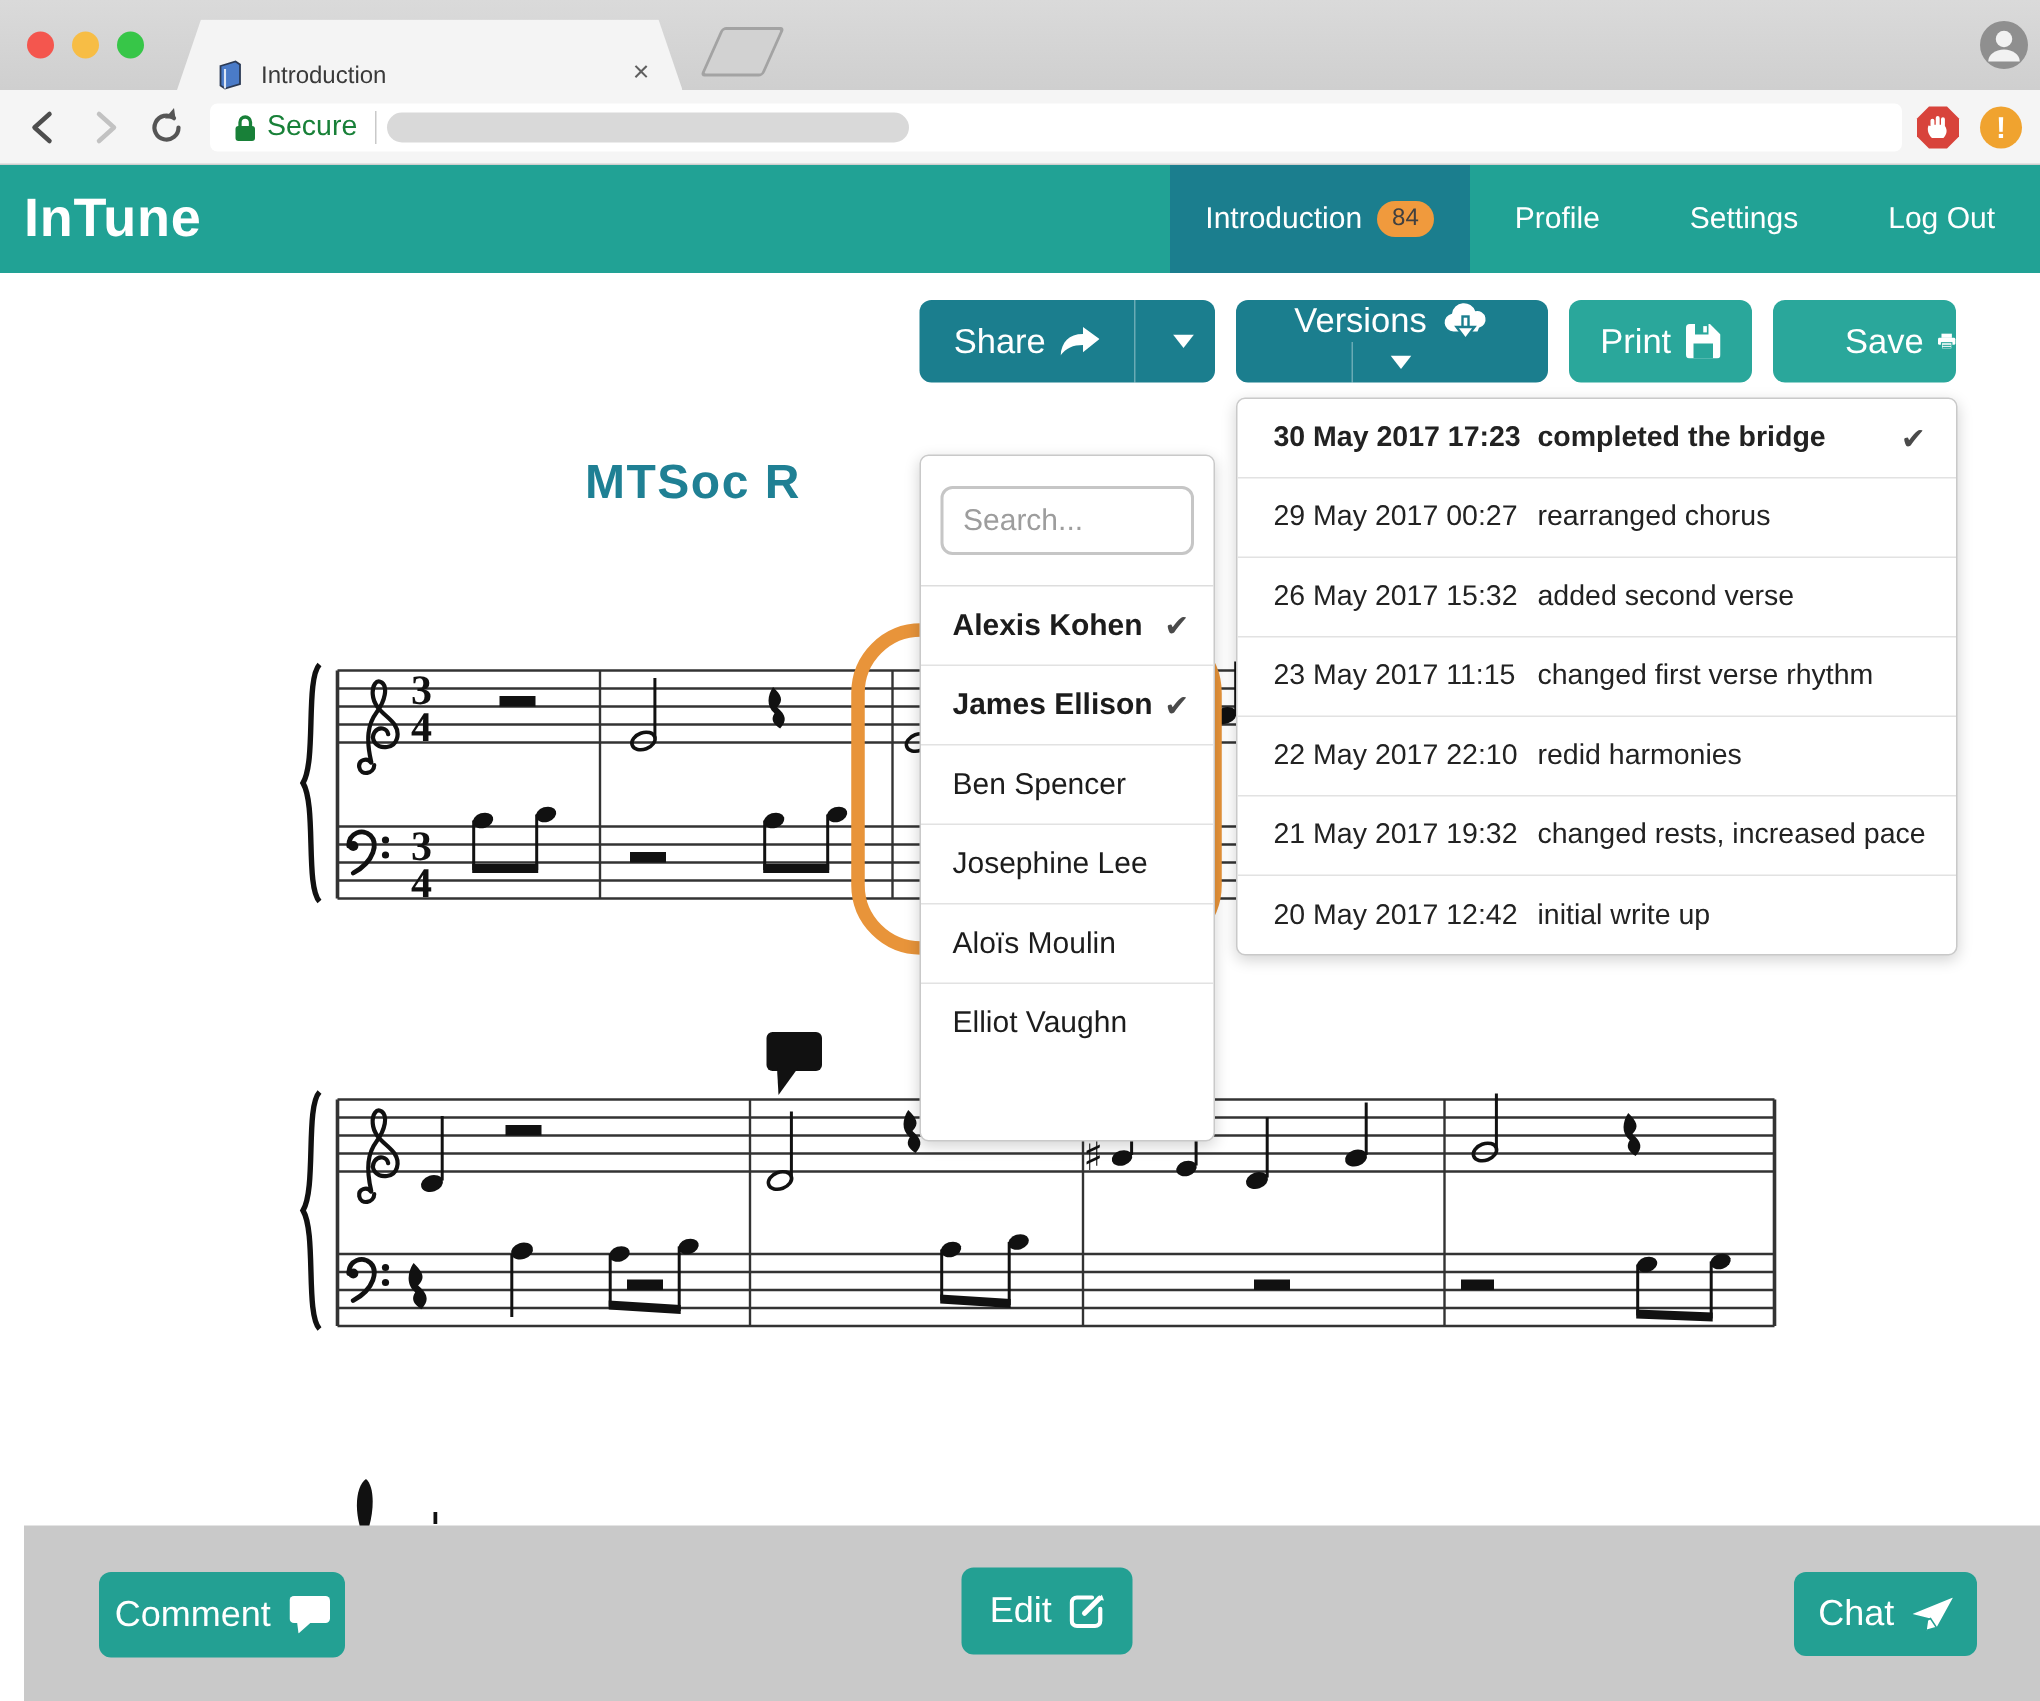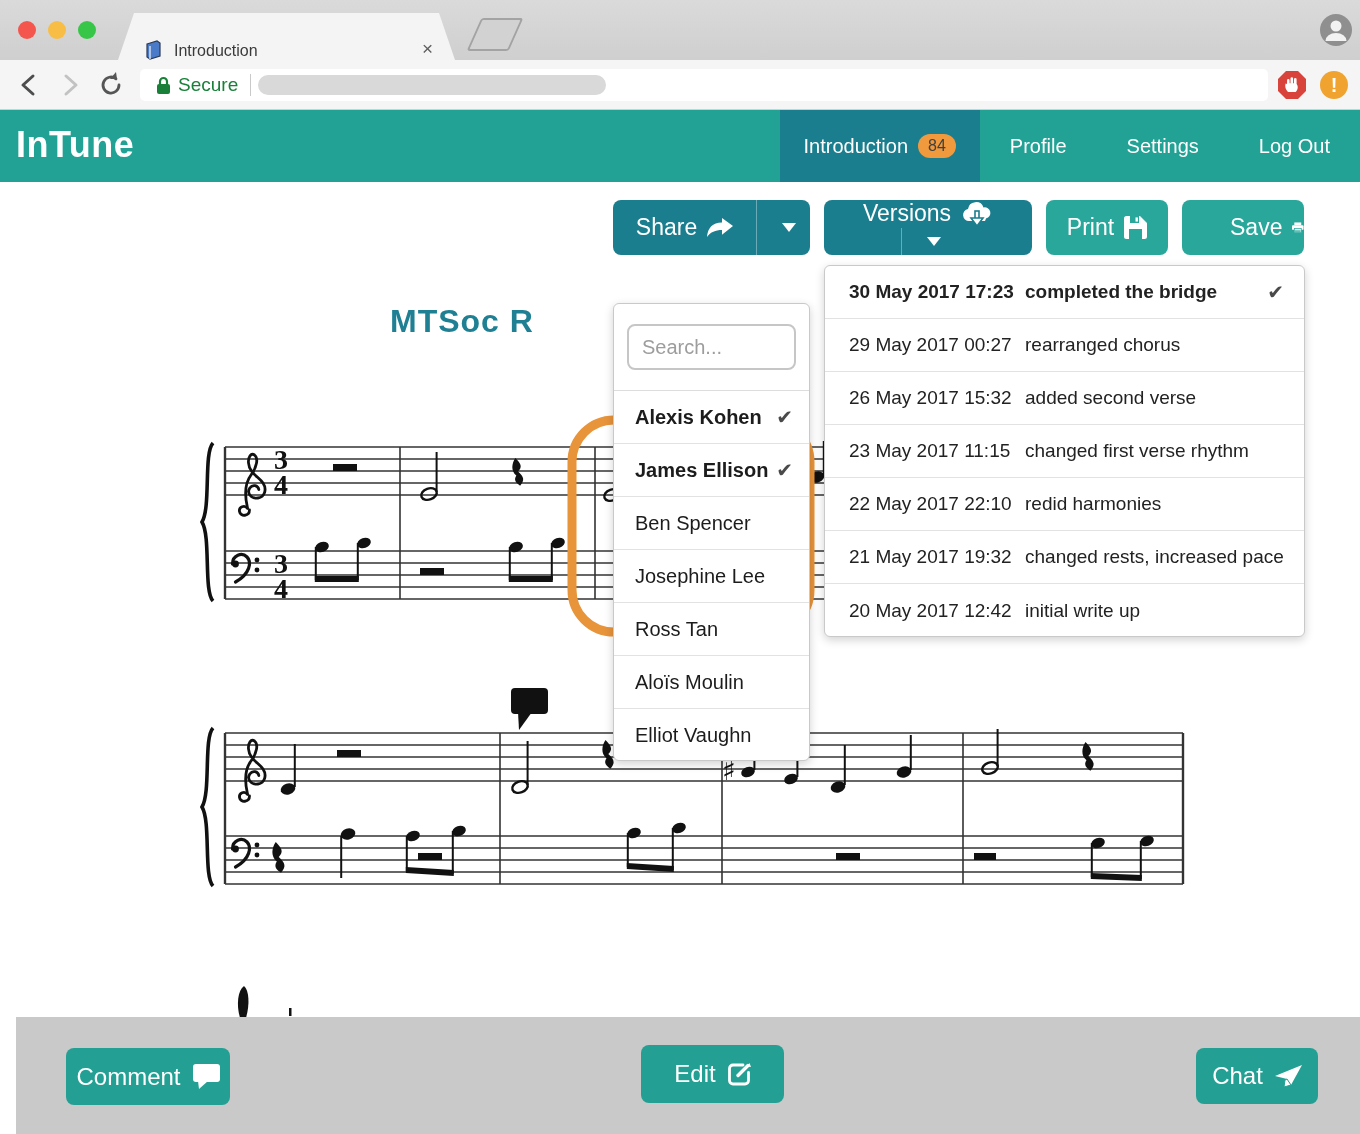--- a/index.html
+++ b/index.html
@@ -95,21 +95,21 @@
   .version-row .vdate { width:170px; flex:0 0 auto; }
   .version-row .vdesc { flex:1 1 auto; margin-left:6px; }
   .version-row.current .vdate, .version-row.current .vdesc { font-weight:bold; }
 
   
   .footer { position:absolute; left:16px; top:1017px; width:1360px; height:117px; background:#c9c9c9; z-index:20; }
   .fbtn { position:absolute; background:#23a093; color:#fff; border-radius:8px; display:flex;
           align-items:center; justify-content:center; font-size:24px; }
   .fbtn svg { margin-left:12px; }
   .fbtn-comment { left:50px; top:31px; width:164px; height:57px; }
-  .fbtn-edit { left:625px; top:28px; width:143px; height:58px; }
+  .fbtn-edit { left:625px; top:28px; width:114px; height:58px; }
   .fbtn-chat { left:1180px; top:31px; width:122px; height:56px; }
 </style>
 </head>
 <body>
 
 <div class="screen">
 
   <div class="titlebar">
     <div class="traffic t-red"></div>
     <div class="traffic t-yellow"></div>
@@ -416,23 +416,20 @@
       <span class="name">James Ellison</span>
       <span class="check">✔</span>
     </div>
     <div class="person-row">
       <span class="name">Ben Spencer</span>
     </div>
     <div class="person-row">
       <span class="name">Josephine Lee</span>
     </div>
     <div class="person-row">
-      <span class="name">Ross Tan</span>
-    </div>
-    <div class="person-row">
       <span class="name">Aloïs Moulin</span>
     </div>
     <div class="person-row">
       <span class="name">Elliot Vaughn</span>
     </div>
   </div>
 
   <div class="panel versions-panel">
     <div class="version-row current">
       <span class="vdate">30 May 2017 17:23</span>

